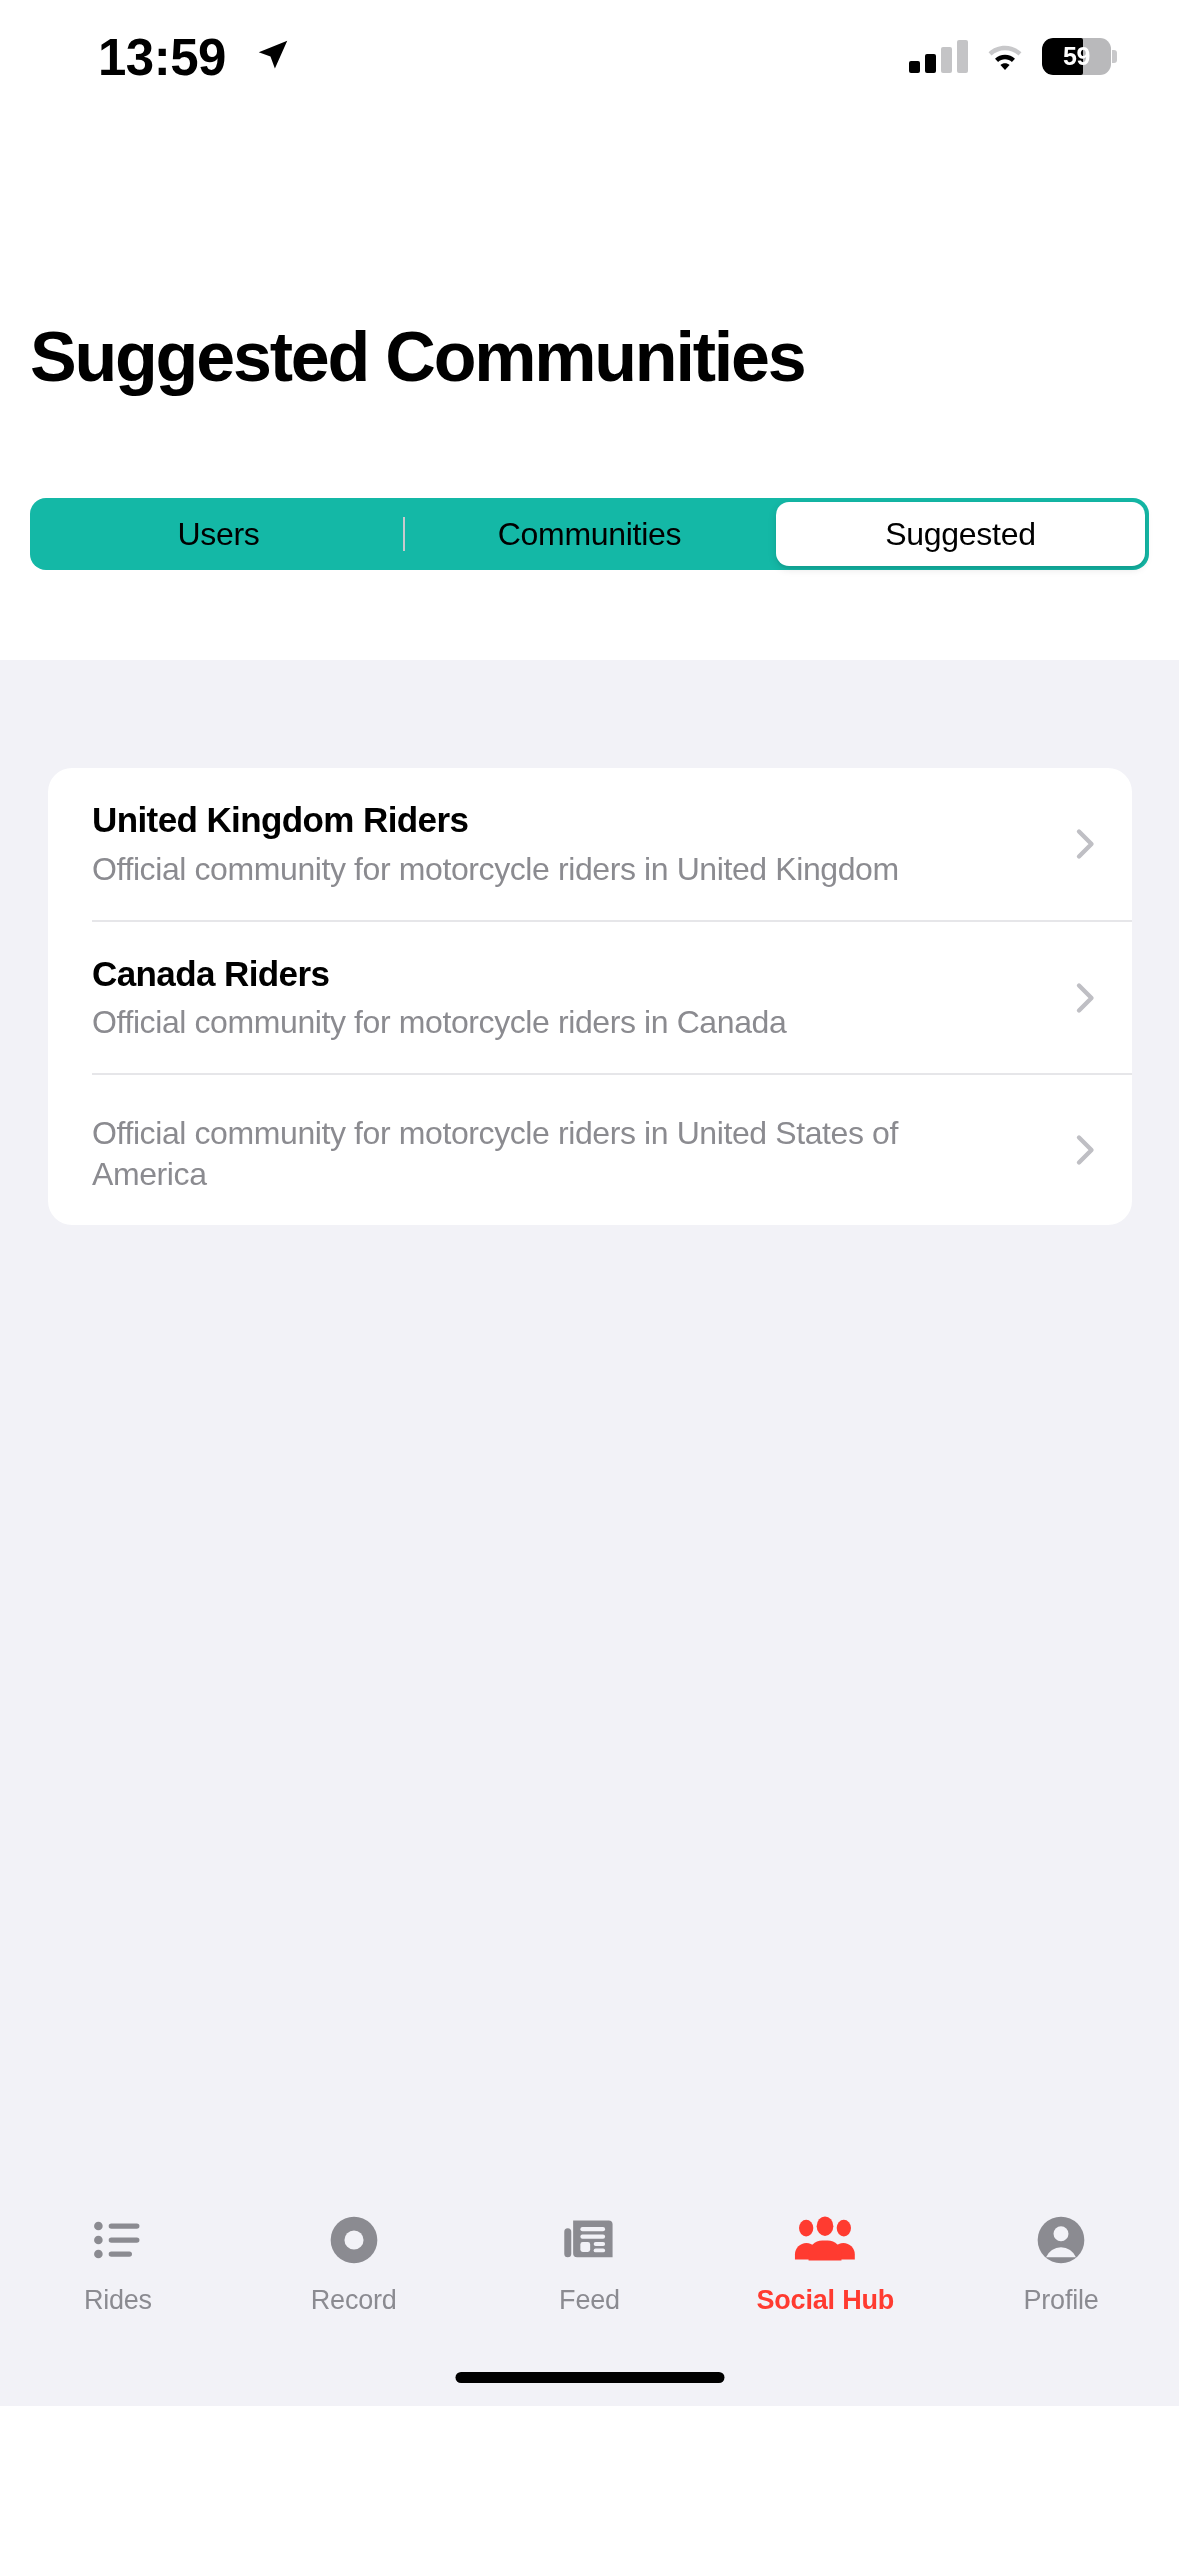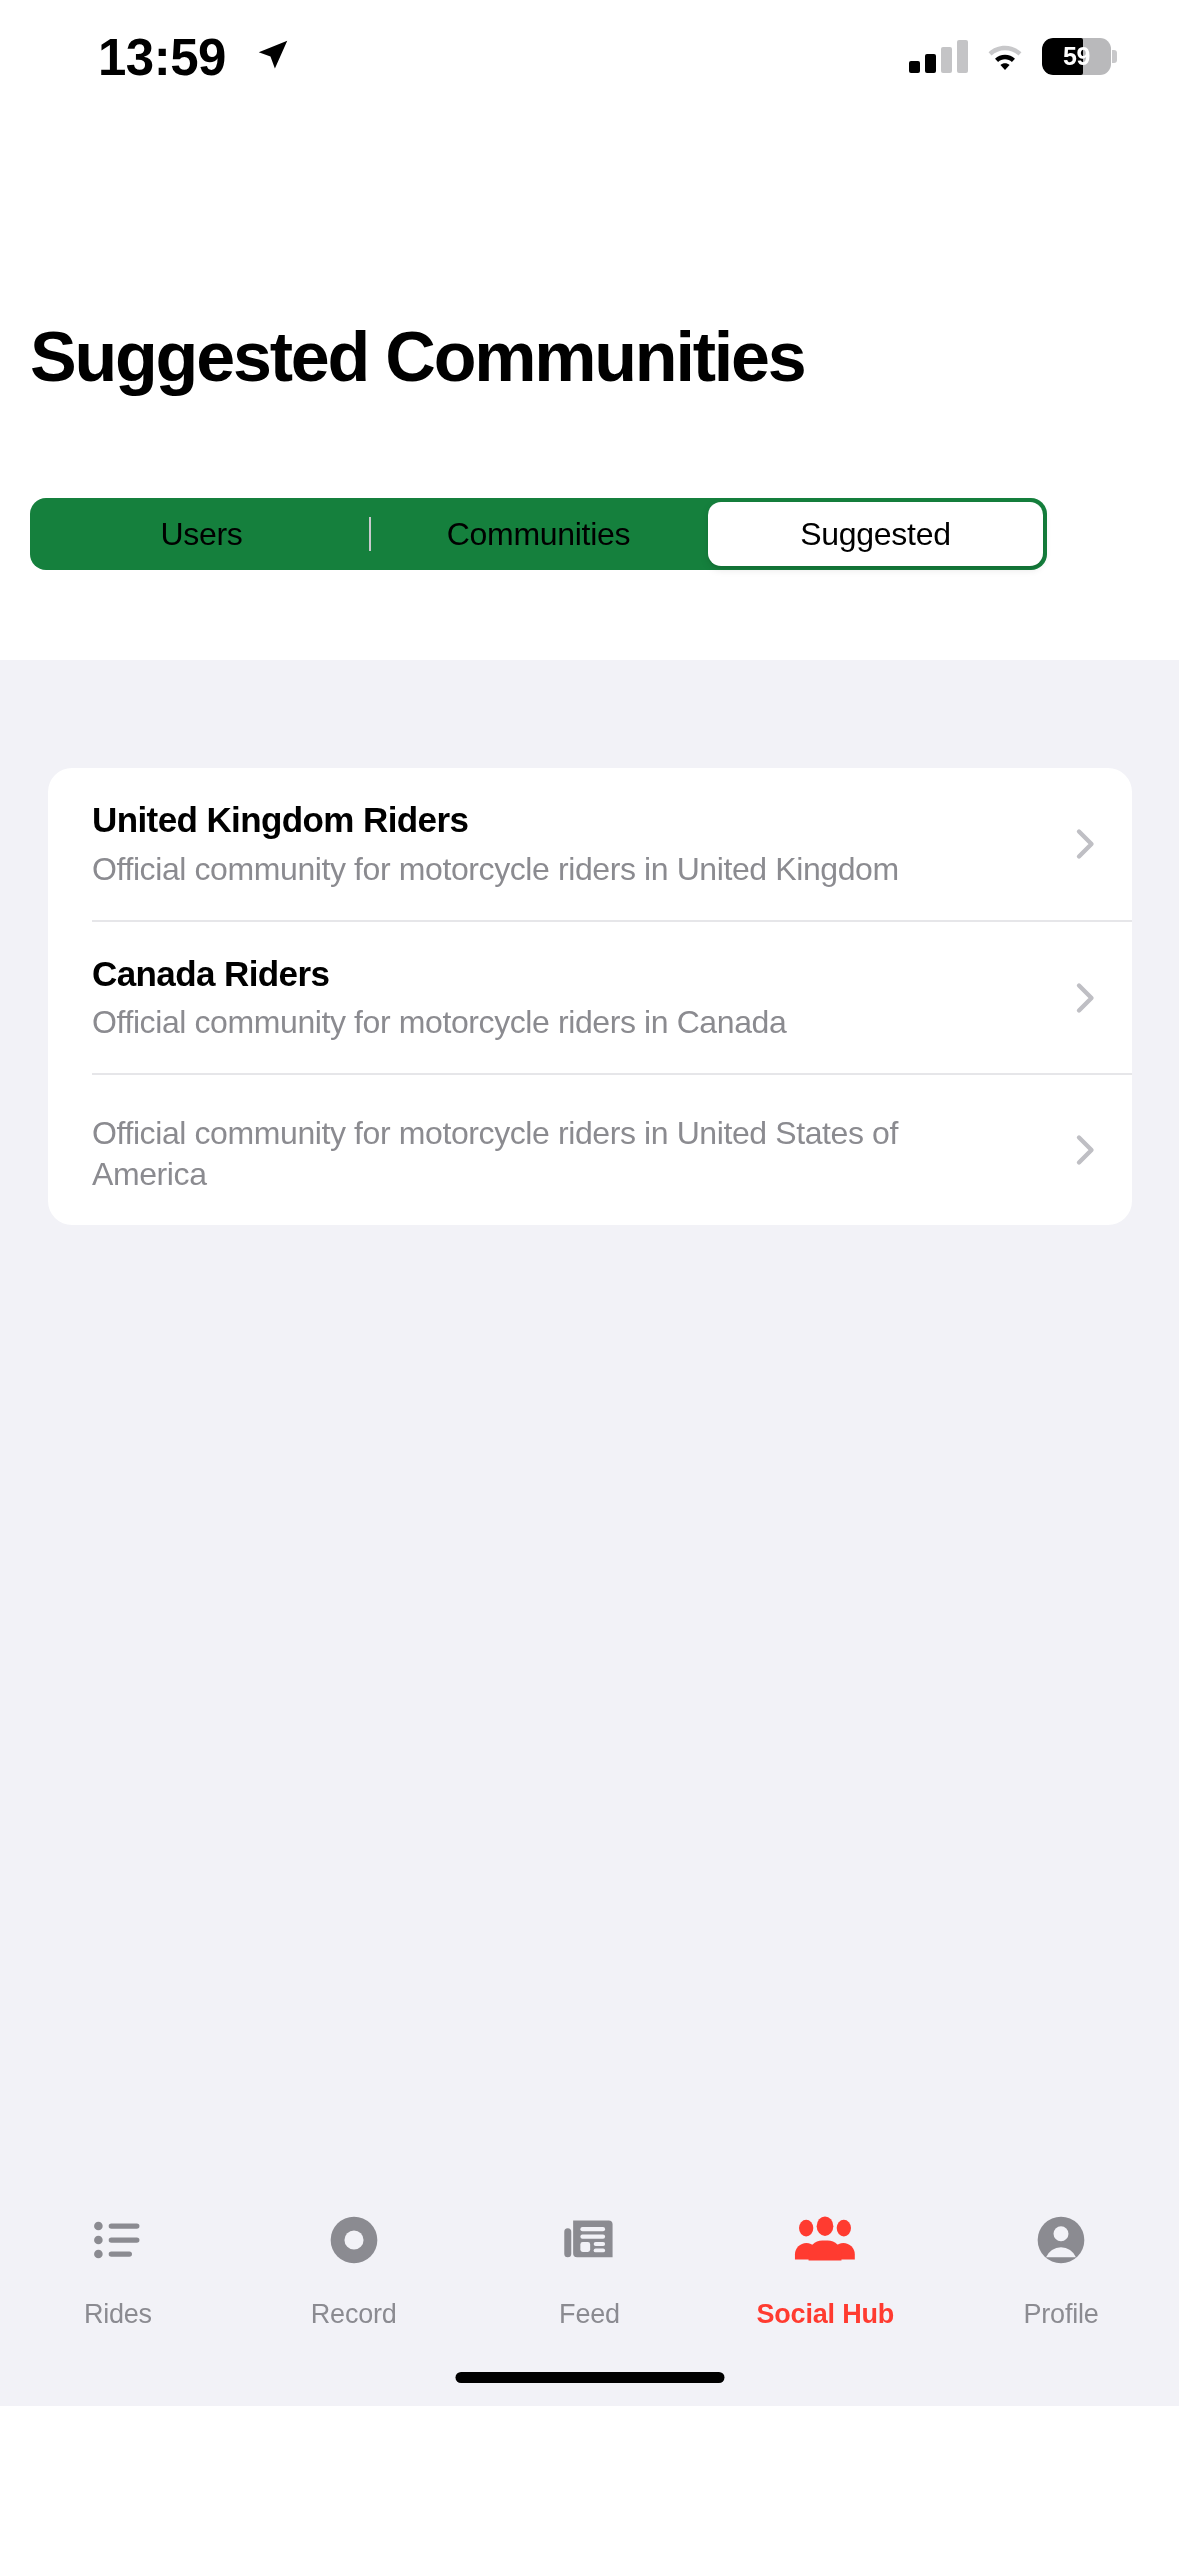--- a/index.html
+++ b/index.html
@@ -134,23 +134,23 @@
     color: #000000;
     line-height: 1;
     white-space: nowrap;
   }
 
   
   .segmented {
     position: absolute;
     left: 30px;
     top: 498px;
-    width: 1017px;
+    width: 1119px;
     height: 72px;
-    background: #15803d;
+    background: #14b8a6;
     border-radius: 16px;
     display: flex;
     align-items: center;
     padding: 4px;
   }
   .segment {
     position: relative;
     flex: 1 1 0;
     height: 64px;
     display: flex;
@@ -249,21 +249,21 @@
     background: #f2f2f7;
     display: flex;
     align-items: flex-start;
     padding-top: 28px;
   }
   .tab {
     flex: 1 1 0;
     display: flex;
     flex-direction: column;
     align-items: center;
-    gap: 28px;
+    gap: 14px;
     cursor: pointer;
   }
   .tab-icon {
     width: 62px;
     height: 62px;
     display: flex;
     align-items: center;
     justify-content: center;
   }
   .tab-label {

